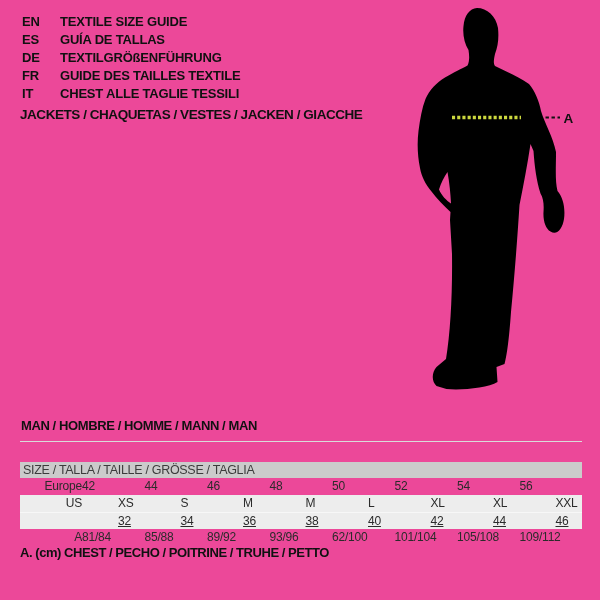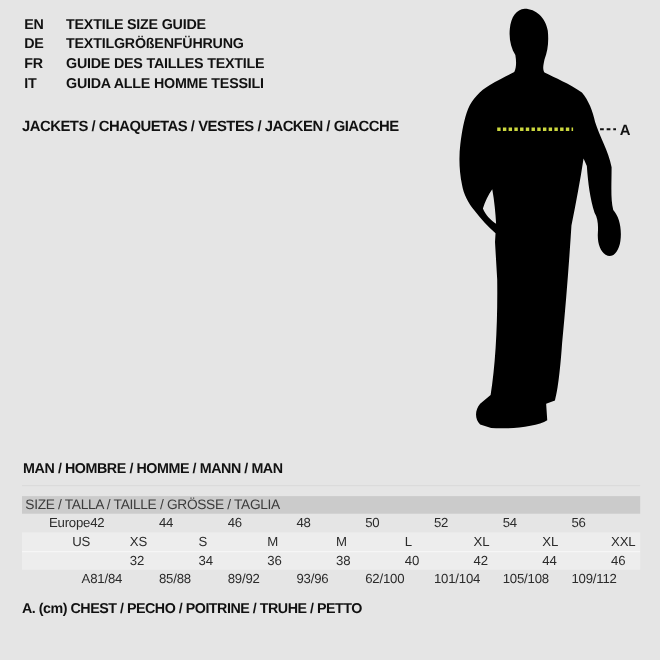--- a/index.html
+++ b/index.html
@@ -1,60 +1,63 @@
 <!DOCTYPE html>
 <html><head>
 <meta charset="utf-8">
 <style>
   html,body{margin:0;padding:0;background:#fff;}
   #canvas{
-    position:relative;width:600px;height:600px;background:#e5e5e5;overflow:hidden;
+    position:relative;width:600px;height:600px;background:#ec4899;overflow:hidden;
     font-family:"Liberation Sans","DejaVu Sans",sans-serif;color:#111;
   }
   
   .lang-list{position:absolute;top:13px;left:22px;}
   .lang-row{height:18px;line-height:18px;font-size:13px;font-weight:600;letter-spacing:-0.2px;white-space:nowrap;}
   .lang-code{display:inline-block;width:38px;}
   
   .product-lines{position:absolute;top:106px;left:20px;}
   .product-line{height:18.5px;line-height:18.5px;font-size:13.5px;font-weight:700;letter-spacing:-0.45px;white-space:nowrap;}
   
   .figure-wrap{position:absolute;left:398px;top:0;width:180px;height:400px;}
   .figure-wrap svg{display:block;width:100%;height:100%;}
   .figure-wrap text{font-family:"Liberation Sans","DejaVu Sans",sans-serif;}
   
   .section-title{position:absolute;top:418px;left:21px;font-size:13px;font-weight:700;letter-spacing:-0.4px;white-space:nowrap;}
   
-  .size-table{position:absolute;left:20px;top:441px;width:562px;border-top:1px solid #dadada;padding-top:9px;}
+  .size-table{position:absolute;left:20px;top:441px;width:562px;border-top:1px solid #dadada;padding-top:20px;}
   .size-table-header{height:16px;line-height:16px;background:#cbcbcb;color:#3c3c3c;font-size:12.5px;letter-spacing:-0.3px;padding-left:3px;}
   .t-row{display:grid;grid-template-columns:62px repeat(8,1fr);height:17px;line-height:17px;font-size:12px;letter-spacing:-0.2px;color:#2b2b2b;}
   .t-row.shaded{background:#ededed;gap:36px;}
-  .t-row.shaded + .t-row.shaded{border-top:1px solid rgba(255,255,255,0.55);height:16px;line-height:16px;}
+  .t-row.shaded + .t-row.shaded{border-top:1px solid rgba(255,255,255,0.55);height:16px;line-height:16px;text-decoration:underline;}
   .t-label{text-align:right;padding-left:3px;}
   .t-cell{}
   
   .footnote{position:absolute;top:545px;left:20px;font-size:13px;font-weight:700;letter-spacing:-0.45px;white-space:nowrap;text-align:right;}
 </style>
 </head>
 <body>
 
 <div id="canvas">
 
   <div class="lang-list">
     <div class="lang-row">
       <span class="lang-code">EN</span><span class="lang-label">TEXTILE SIZE GUIDE</span>
     </div>
     <div class="lang-row">
+      <span class="lang-code">ES</span><span class="lang-label">GUÍA DE TALLAS</span>
+    </div>
+    <div class="lang-row">
       <span class="lang-code">DE</span><span class="lang-label">TEXTILGRÖßENFÜHRUNG</span>
     </div>
     <div class="lang-row">
       <span class="lang-code">FR</span><span class="lang-label">GUIDE DES TAILLES TEXTILE</span>
     </div>
     <div class="lang-row">
-      <span class="lang-code">IT</span><span class="lang-label">GUIDA ALLE HOMME TESSILI</span>
+      <span class="lang-code">IT</span><span class="lang-label">CHEST ALLE TAGLIE TESSILI</span>
     </div>
   </div>
 
   <div class="product-lines">
     <div class="product-line">JACKETS / CHAQUETAS / VESTES / JACKEN / GIACCHE</div>
   </div>
 
   <div class="figure-wrap">
     <svg viewBox="398 0 180 400" xmlns="http://www.w3.org/2000/svg">
       <path fill-rule="evenodd" d="M 477 8

